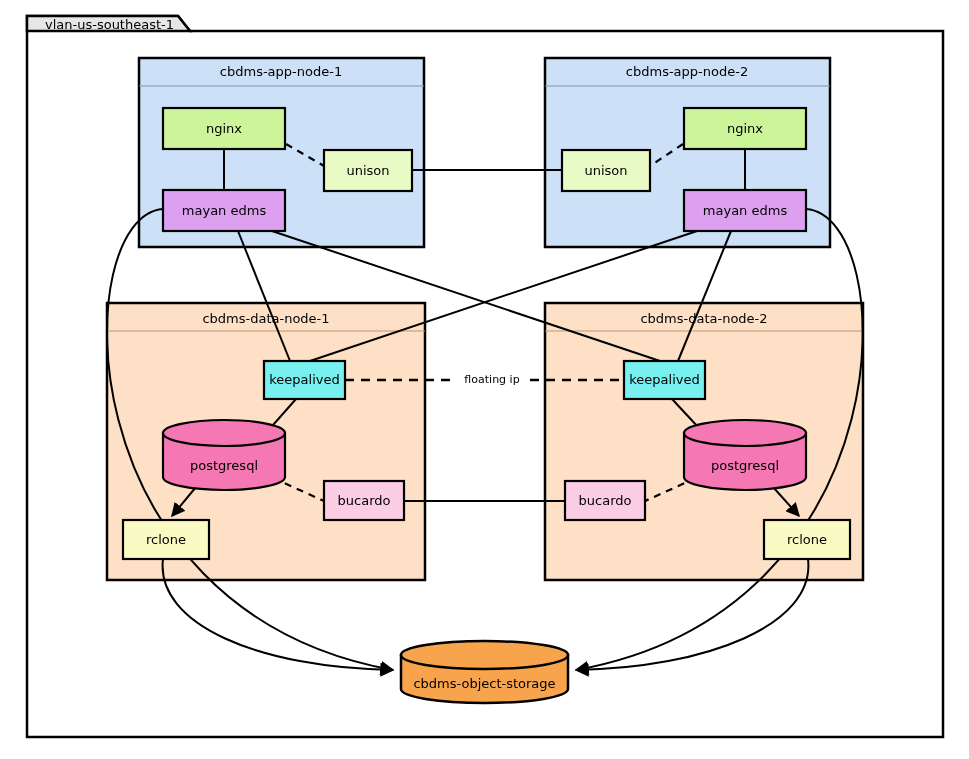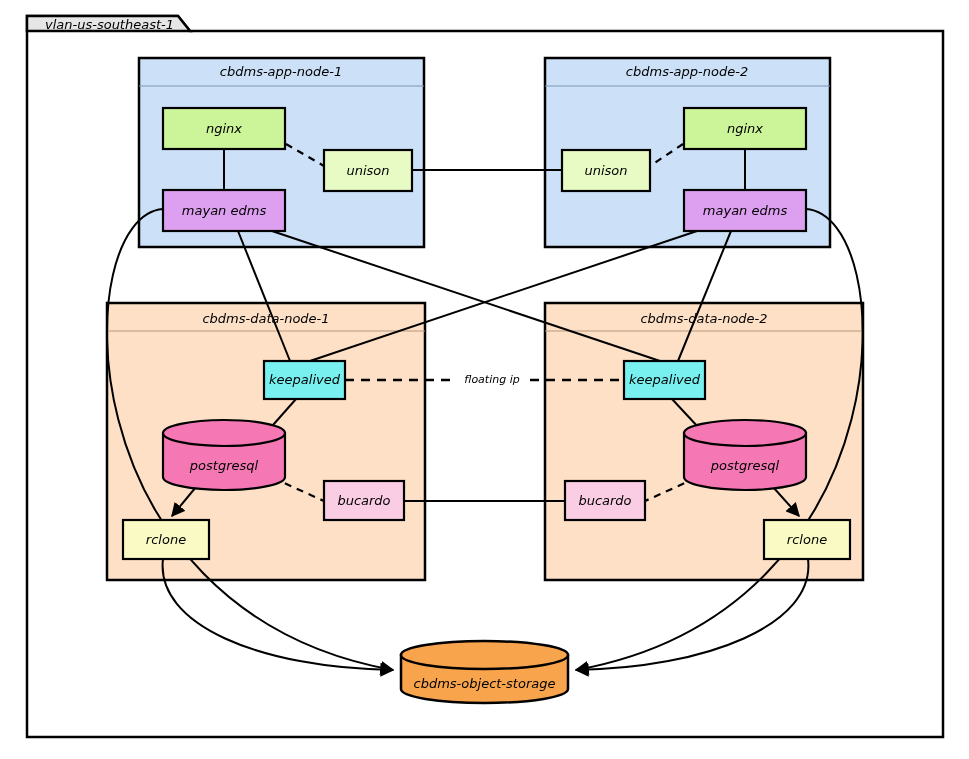--- a/index.html
+++ b/index.html
@@ -12,21 +12,20 @@
     height: 759px;
     font-family: "DejaVu Sans", "Liberation Sans", sans-serif;
     position: relative;
     overflow: hidden;
   }
   #diagram-root {
     position: absolute;
     inset: 0;
     width: 969px;
     height: 759px;
-    font-style: italic;
   }
   svg#diagram-svg {
     display: block;
     width: 969px;
     height: 759px;
   }
   .node-label, .edge-label, .zone-label, .group-title {
     font-family: "DejaVu Sans", "Liberation Sans", sans-serif;
     dominant-baseline: middle;
     text-anchor: middle;

